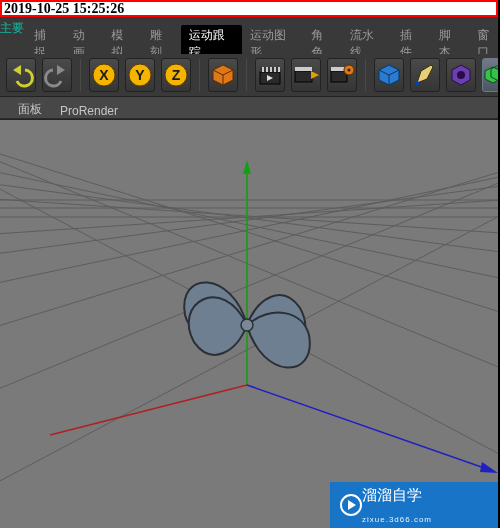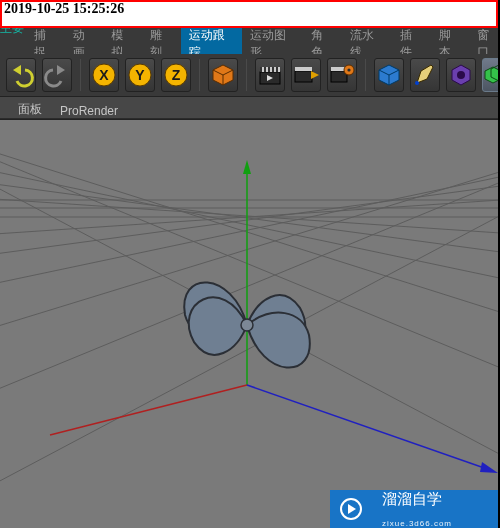--- a/index.html
+++ b/index.html
@@ -1,33 +1,33 @@
 <!DOCTYPE html>
 <html><head>
 <meta charset="utf-8">
 <style>
   html,body{margin:0;padding:0;width:500px;height:528px;font-family:"Microsoft YaHei",Arial,sans-serif;background:#393939;overflow:hidden}
   *{box-sizing:border-box}
-  .timestamp-bar{position:absolute;left:0;top:0;width:498px;height:28px;background:#fff;border:2px solid #f00;border-bottom-width:2px;z-index:30;padding:0 2px;display:flex;}
+  .timestamp-bar{position:absolute;left:0;top:0;width:498px;height:17px;background:#fff;border:2px solid #f00;border-bottom-width:2px;z-index:30;padding:0 2px;display:flex;align-items:center}
   .timestamp-bar span{font:bold 14px/1 "Times New Roman",serif;color:#000}
   .under-ts{position:absolute;left:18;top:20px;color:#14b8a6;font-size:12px}
   .menubar{position:absolute;left:8px;top:34px;width:100%;height:20px;background:#393939;display:flex;align-items:center;gap:0;color:#9a9a9a;font-size:12px;padding-left:18px}
   .menubar .mi{padding:2px 8px;border-radius:2px;cursor:default}
-  .menubar .mi.active{background:#0369a1;color:#fff}
+  .menubar .mi.active{background:#000000;color:#fff}
   .toolbar-row{position:absolute;left:0;top:54px;width:100%;height:42px;background:#393939;display:flex;align-items:center;padding-left:6px;gap:6px}
   .toolbar-row .sep{width:1px;height:32px;background:#2a2a2a;border-right:1px solid #4a4a4a;margin:0 2px}
   .ico{width:34px;height:34px;display:flex;align-items:center;justify-content:center;border:1px solid #222;border-radius:3px;background:linear-gradient(#4a4a4a,#353535)}
   .ico svg{display:block}
   .ico.selected{background:linear-gradient(#707a8a,#4c5562);border-color:#6a7a8a}
   .toolbar-bottom-line{position:absolute;left:0;top:96px;width:100%;height:1px;background:#222}
   .sub-toolbar{position:absolute;left:0;top:97px;width:100%;height:22px;background:#474747;display:flex;align-items:flex-end;border-bottom:1px solid #2b2b2b;color:#c6c6c6;font-size:12px;padding-left:18px;gap:18px}
   .sub-left-strip{position:absolute;left:0;top:54px;width:6px;height:42px;background:linear-gradient(#555,#333);}
   .viewport{position:absolute;left:0;top:119px;width:498px;height:409px;background:#7a7a7a;overflow:hidden;border-top:1px solid #222}
   .viewport svg{position:absolute;left:0;top:0}
-  .watermark{position:absolute;right:0;bottom:0;width:168px;height:38px;background:#1874c6;display:flex;align-items:center;gap:20px;padding:0 10px;color:#fff}
+  .watermark{position:absolute;right:0;bottom:0;width:168px;height:46px;background:#1874c6;display:flex;align-items:center;gap:0;padding:0 10px;color:#fff}
   .watermark .play{width:22px;height:22px;border:2px solid #fff;border-radius:50%;display:flex;align-items:center;justify-content:center}
   .watermark .play::after{content:"";border-left:8px solid #fff;border-top:5px solid transparent;border-bottom:5px solid transparent;margin-left:2px}
   .watermark .txt1{font-size:15px;font-weight:500}
   .watermark .txt2{font-size:8px;letter-spacing:1px;opacity:.9;margin-top:10px}
   .right-cut{position:absolute;right:0;top:0;width:2px;height:100%;background:#000}
 </style>
 </head>
 <body>
 
 <div class="timestamp-bar">

